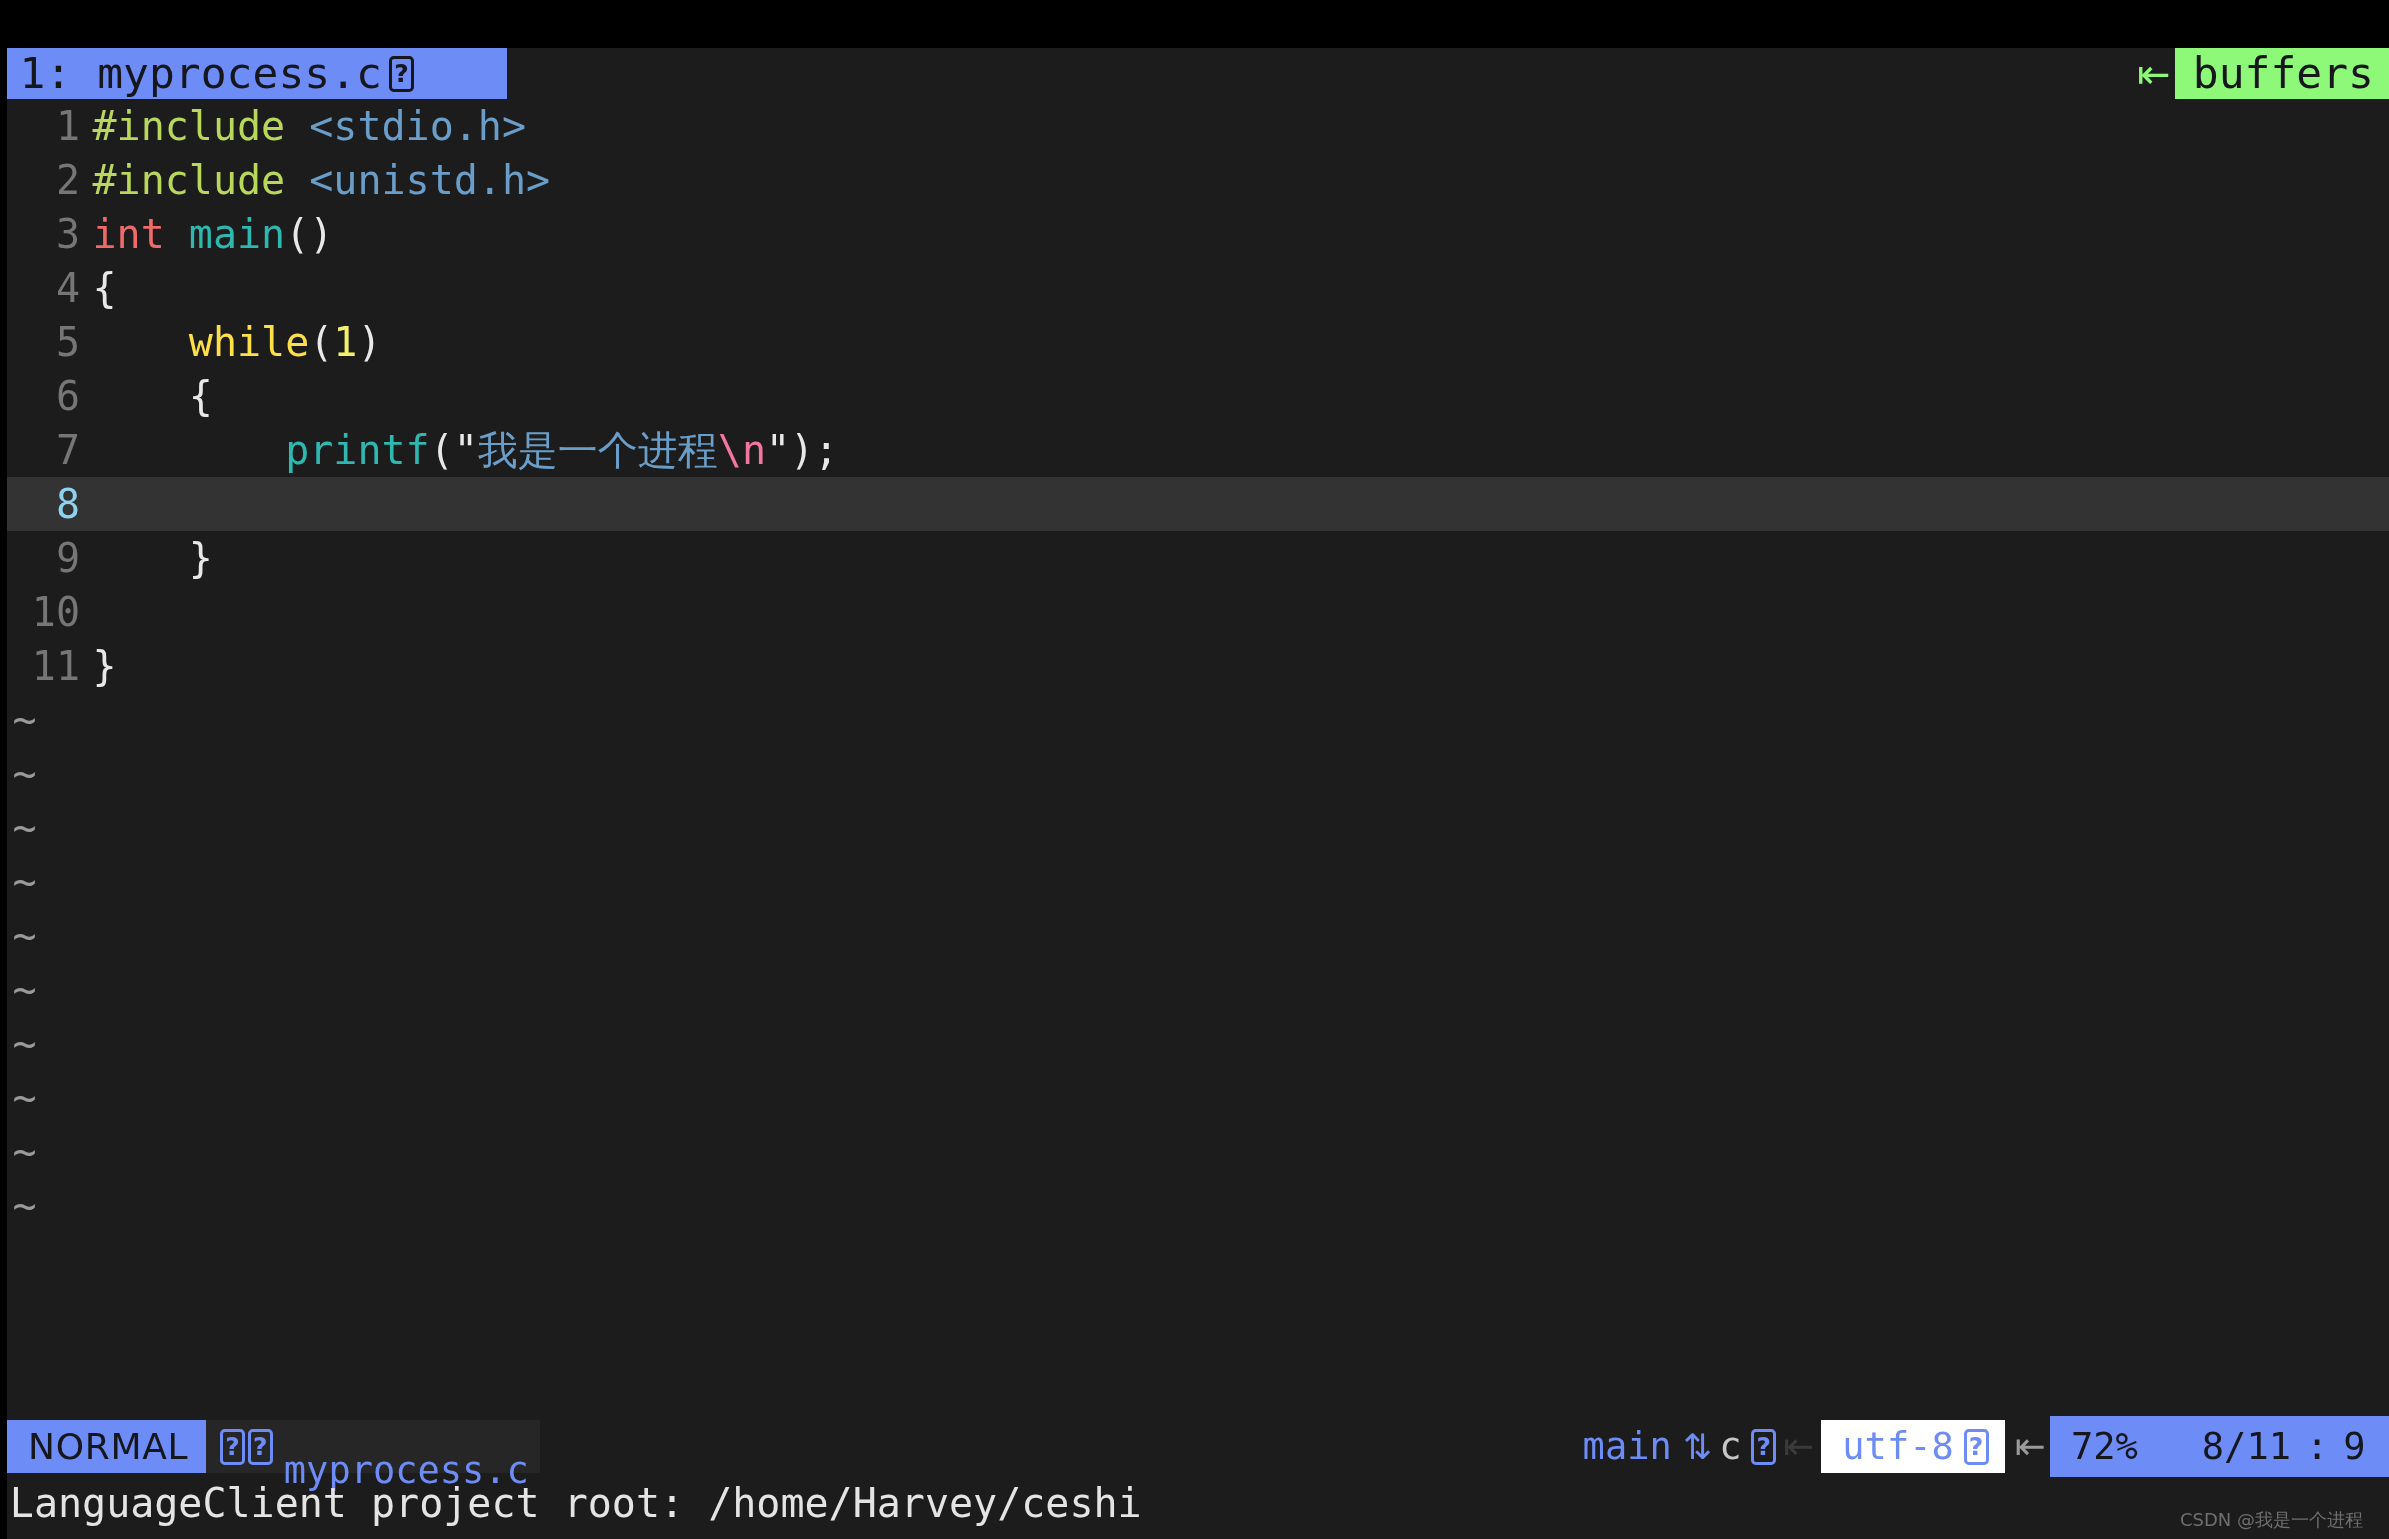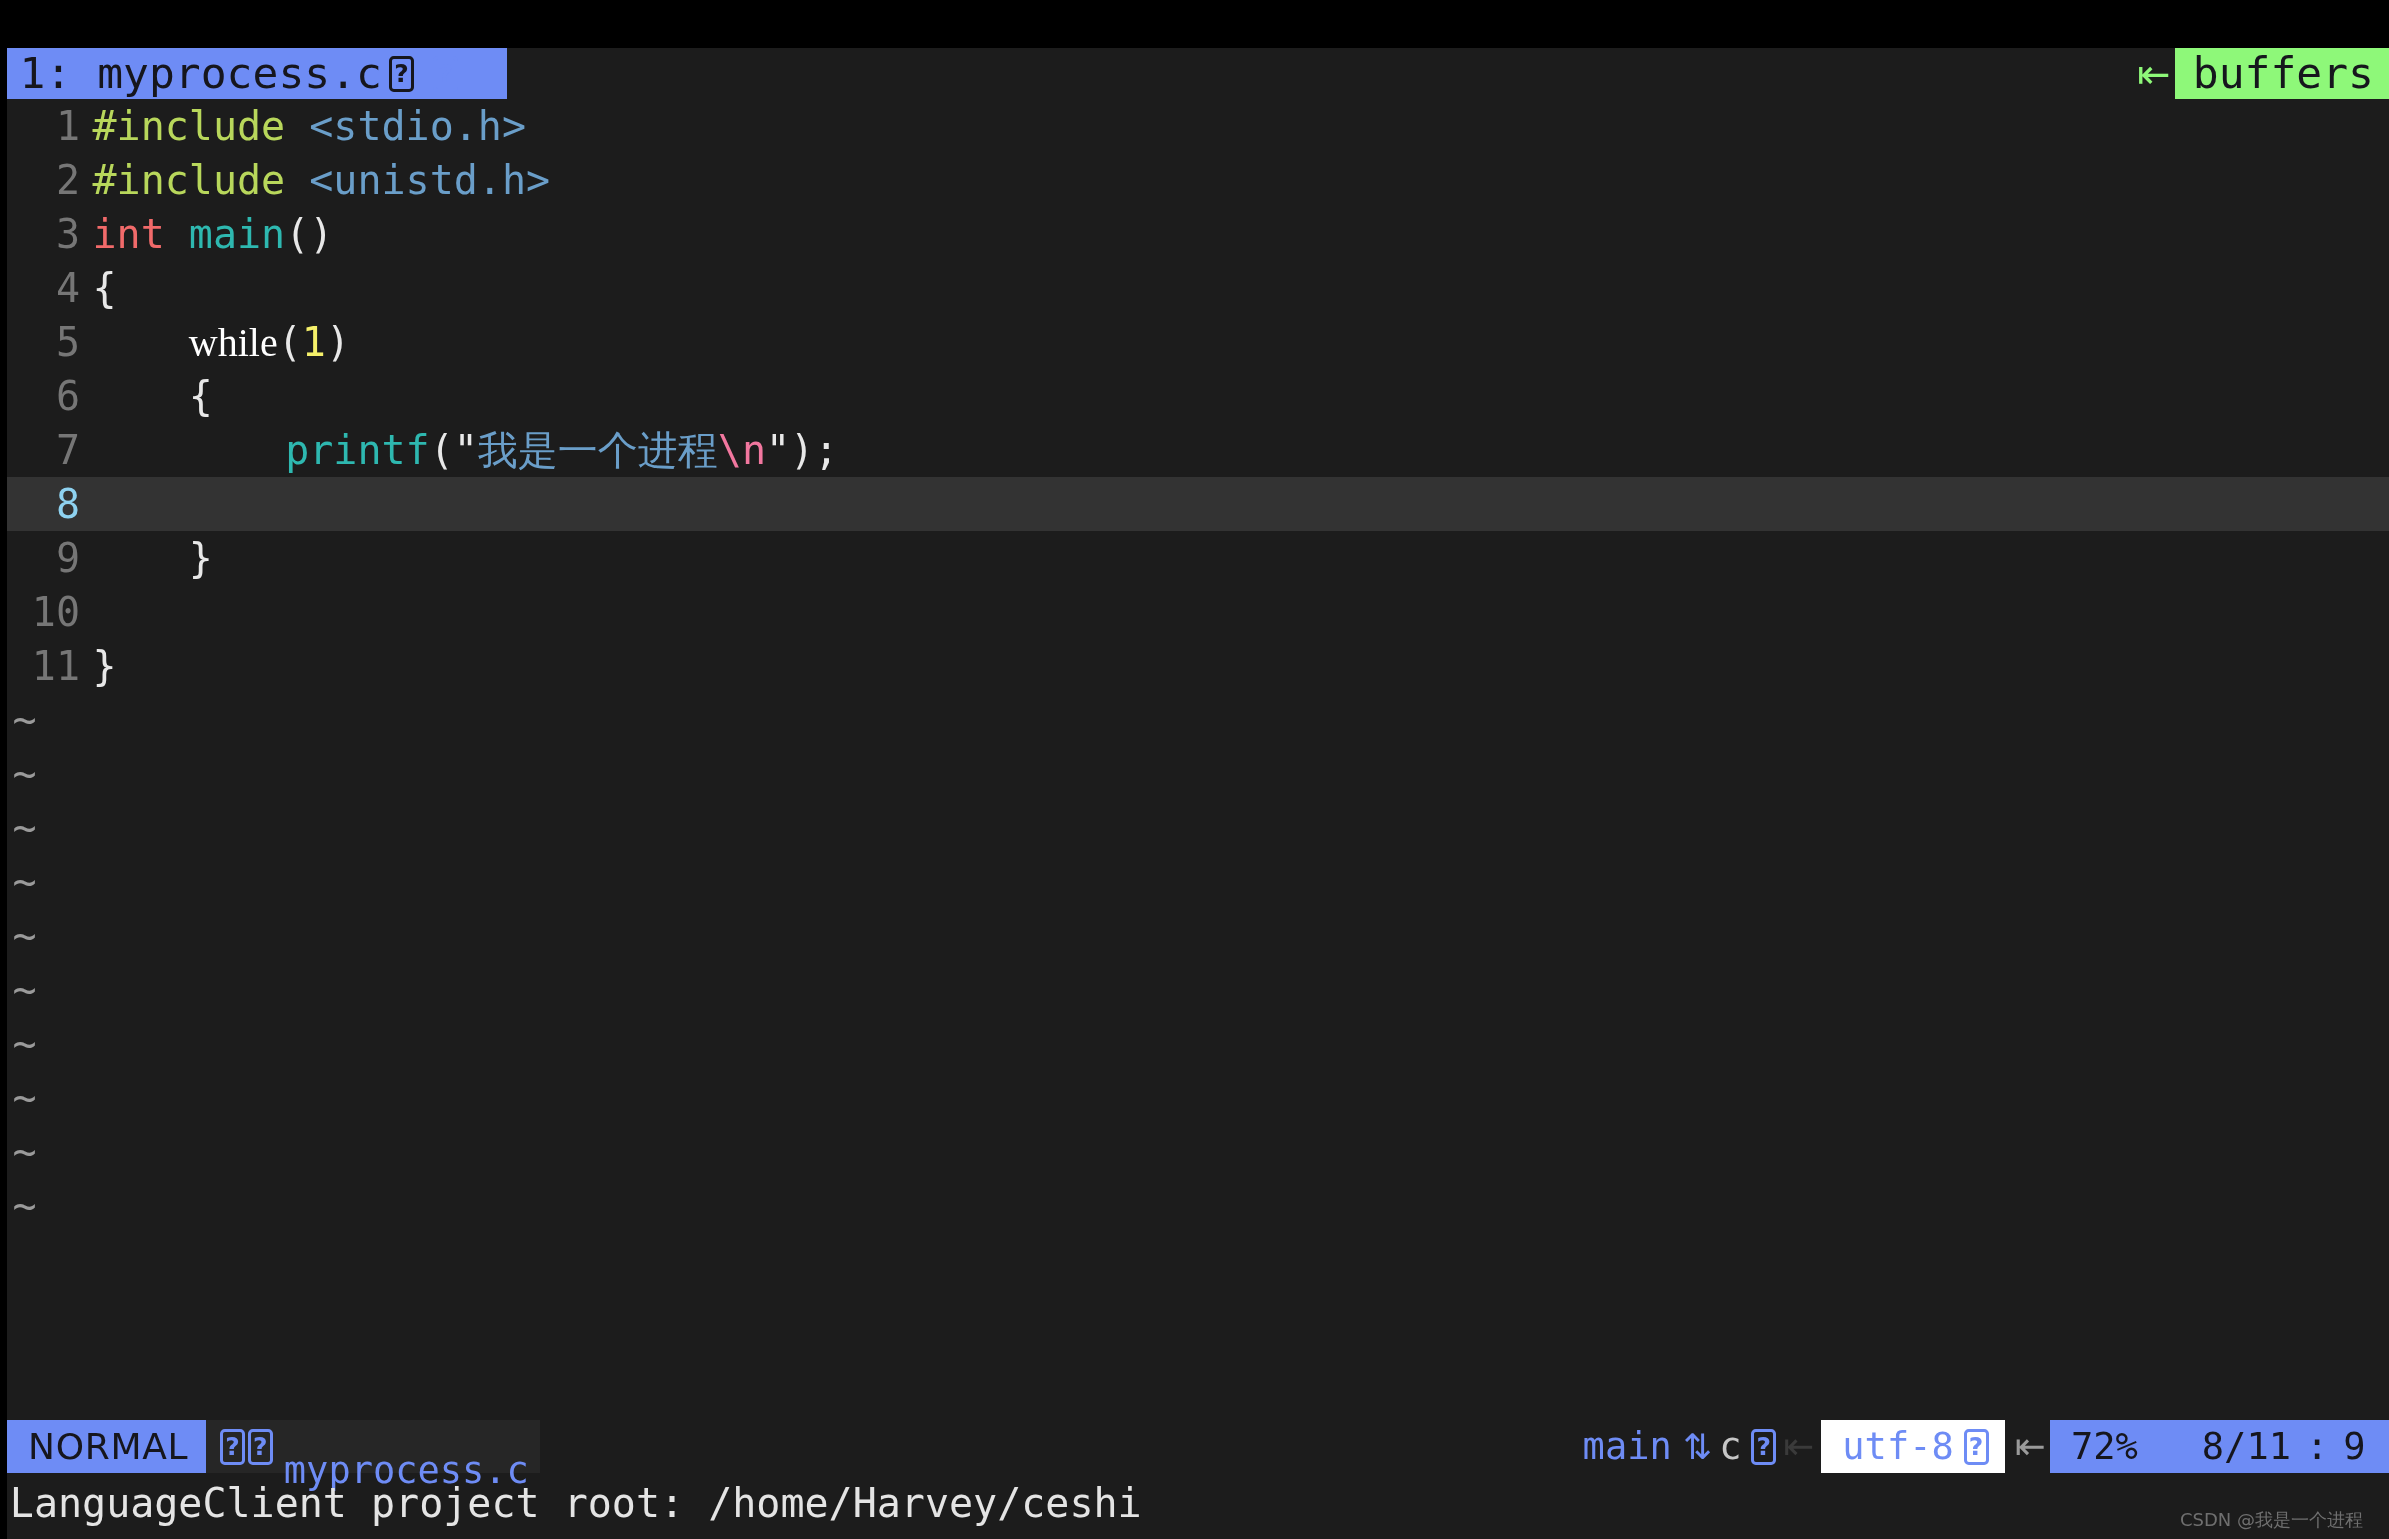--- a/index.html
+++ b/index.html
@@ -145,21 +145,21 @@
     background: #333333;
     z-index: 1;
   }
 
   
   .sy-pre    { color: #b8d75b; }   
   .sy-inc    { color: #6a9ec9; }   
   .sy-type   { color: #f16a6a; }   
   .sy-fn     { color: #2eb8b0; }   
   .sy-punct  { color: #e8e8e8; }   
-  .sy-kw     { color: #ffffff; font-family: Liberation Serif, serif; }   
+  .sy-kw     { color: #fde047; }   
   .sy-num    { color: #f5f06a; }   
   .sy-str    { color: #6a9ec9; }   
   .sy-esc    { color: #f2779f; }   
 
   .cursor-block {
     background: #ffffff;
     color: #16161d;
   }
 
   
@@ -242,21 +242,21 @@
   .sl-enc { font-size: 37px; padding-right: 2.8px; }
   .sl-sep2 {
     color: #9a9a9a;
     font-size: 37px;
     font-family: "DejaVu Sans", sans-serif;
     padding: 0 4.2px 0 9.7px;
   }
   .sl-pos-group {
     display: flex;
     align-items: center;
-    height: 53px;
+    height: 61px;
     background: #6e8cf5;
     color: #16161d;
     padding: 0 23.5px 0 21px;
     font-size: 37px;
   }
   .sl-pct { padding-right: 64px; }
   .sl-lines { }
   .sl-colon { padding: 0 15px; }
   .sl-col { }
 

